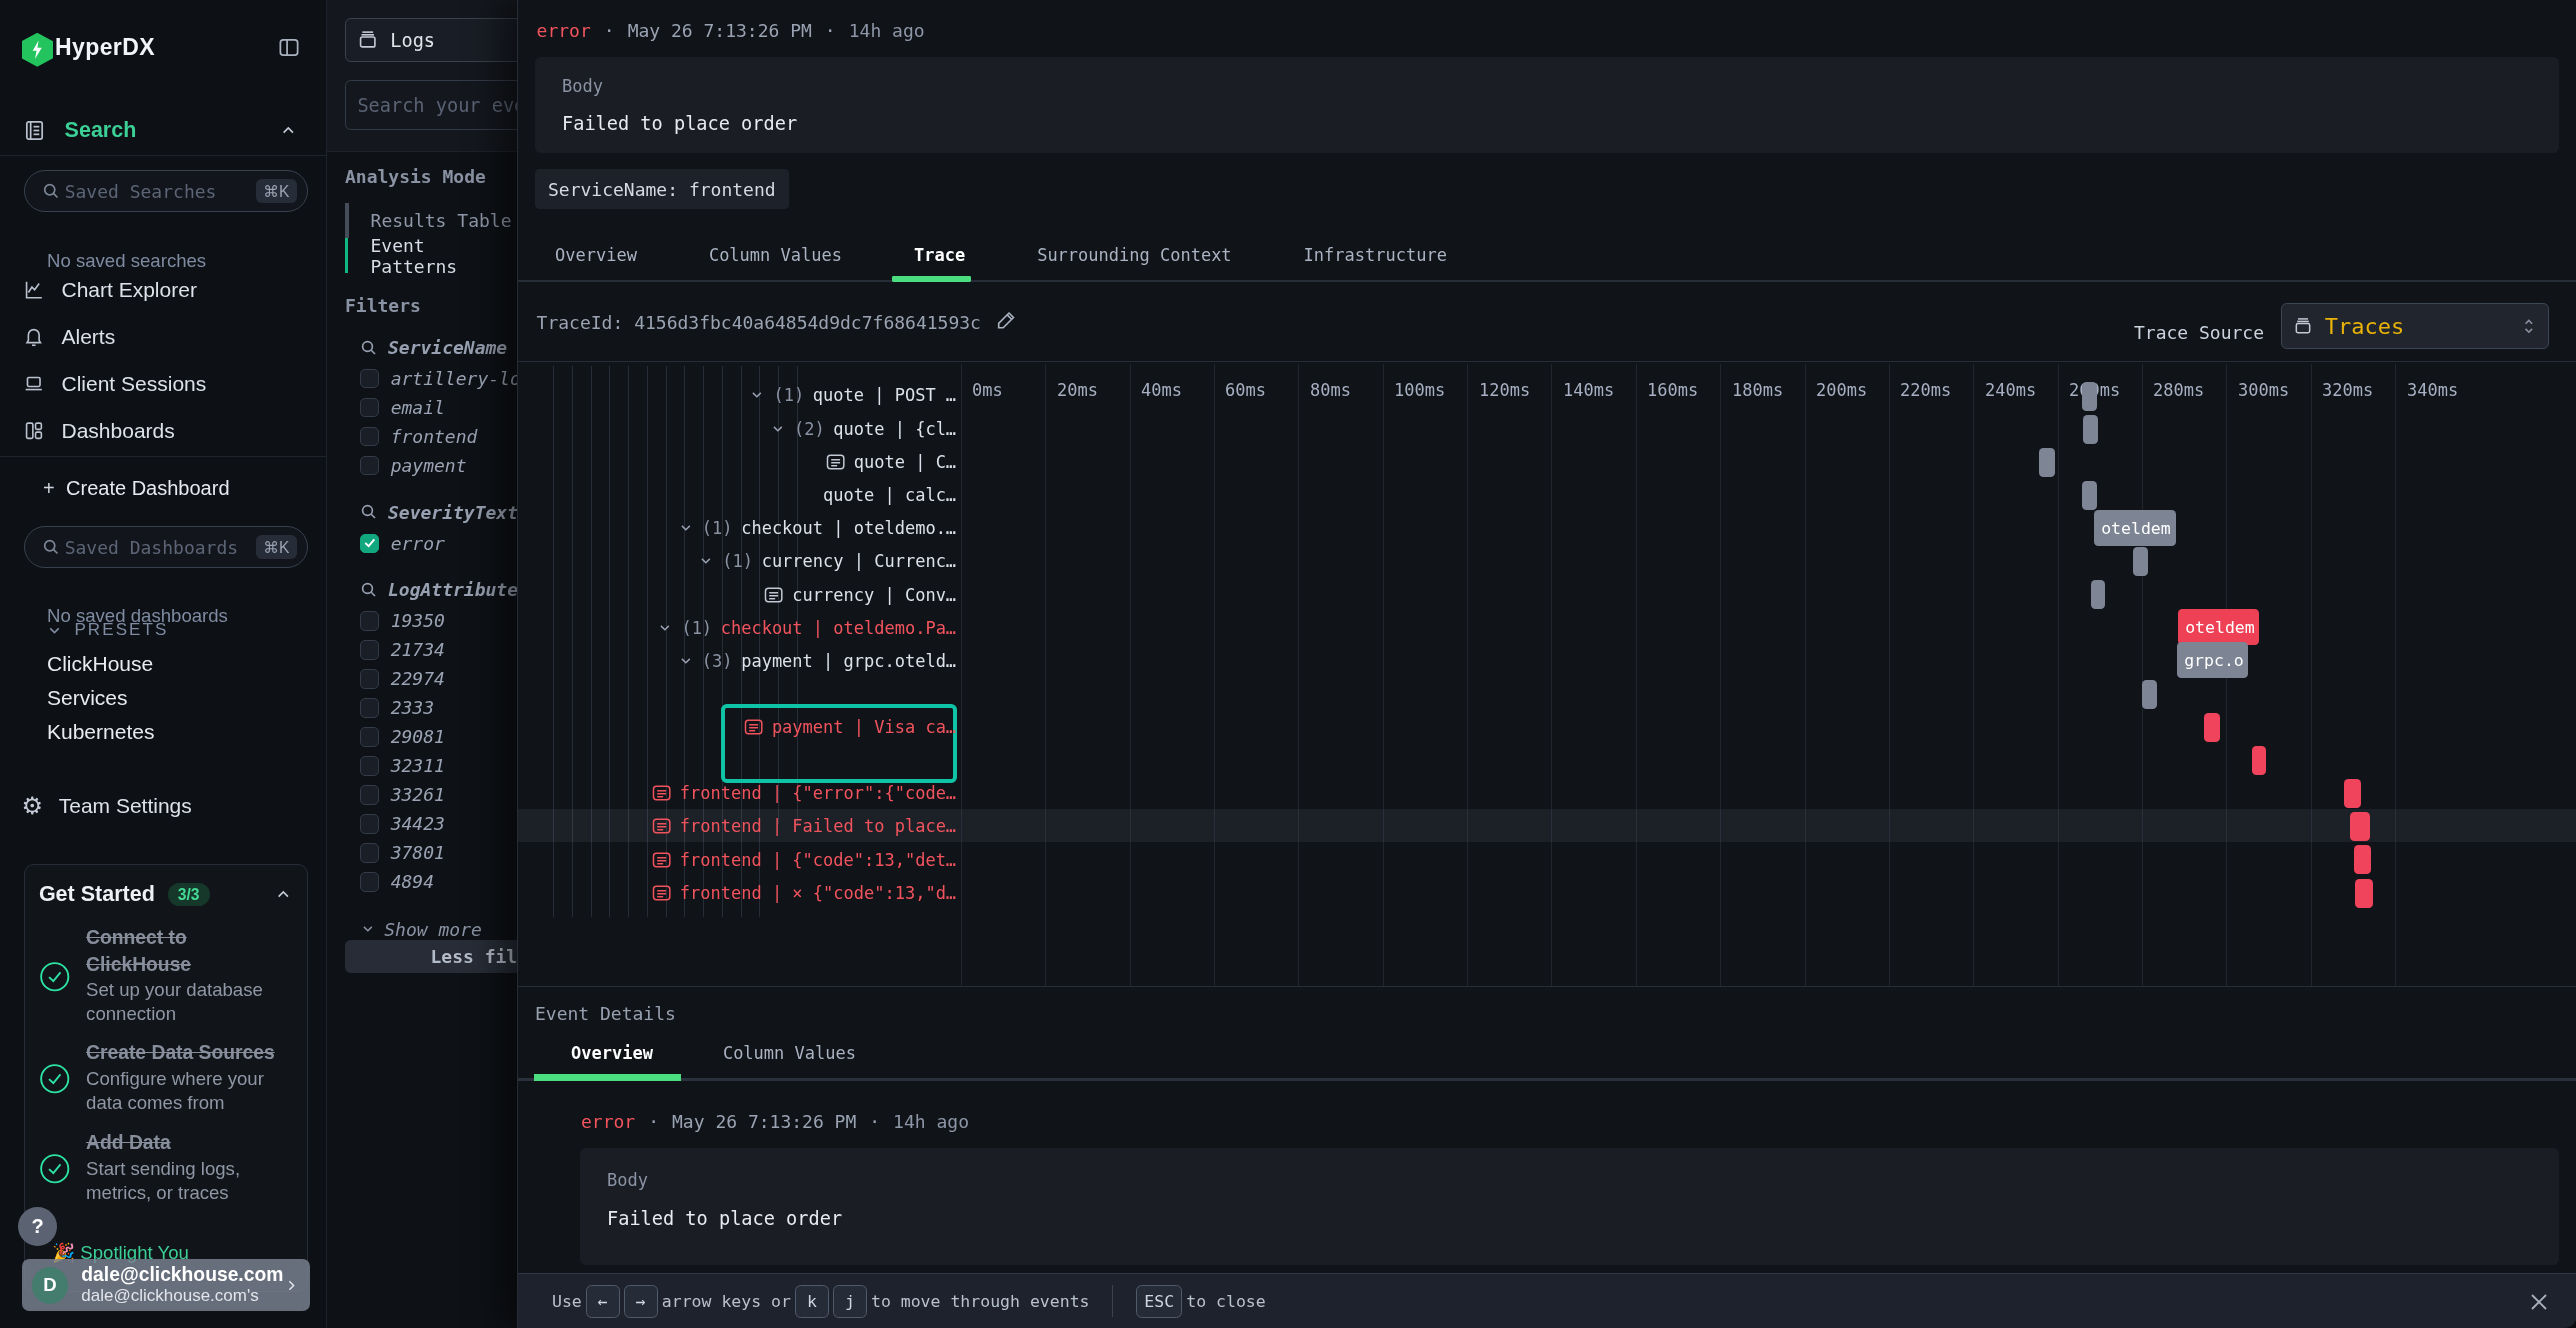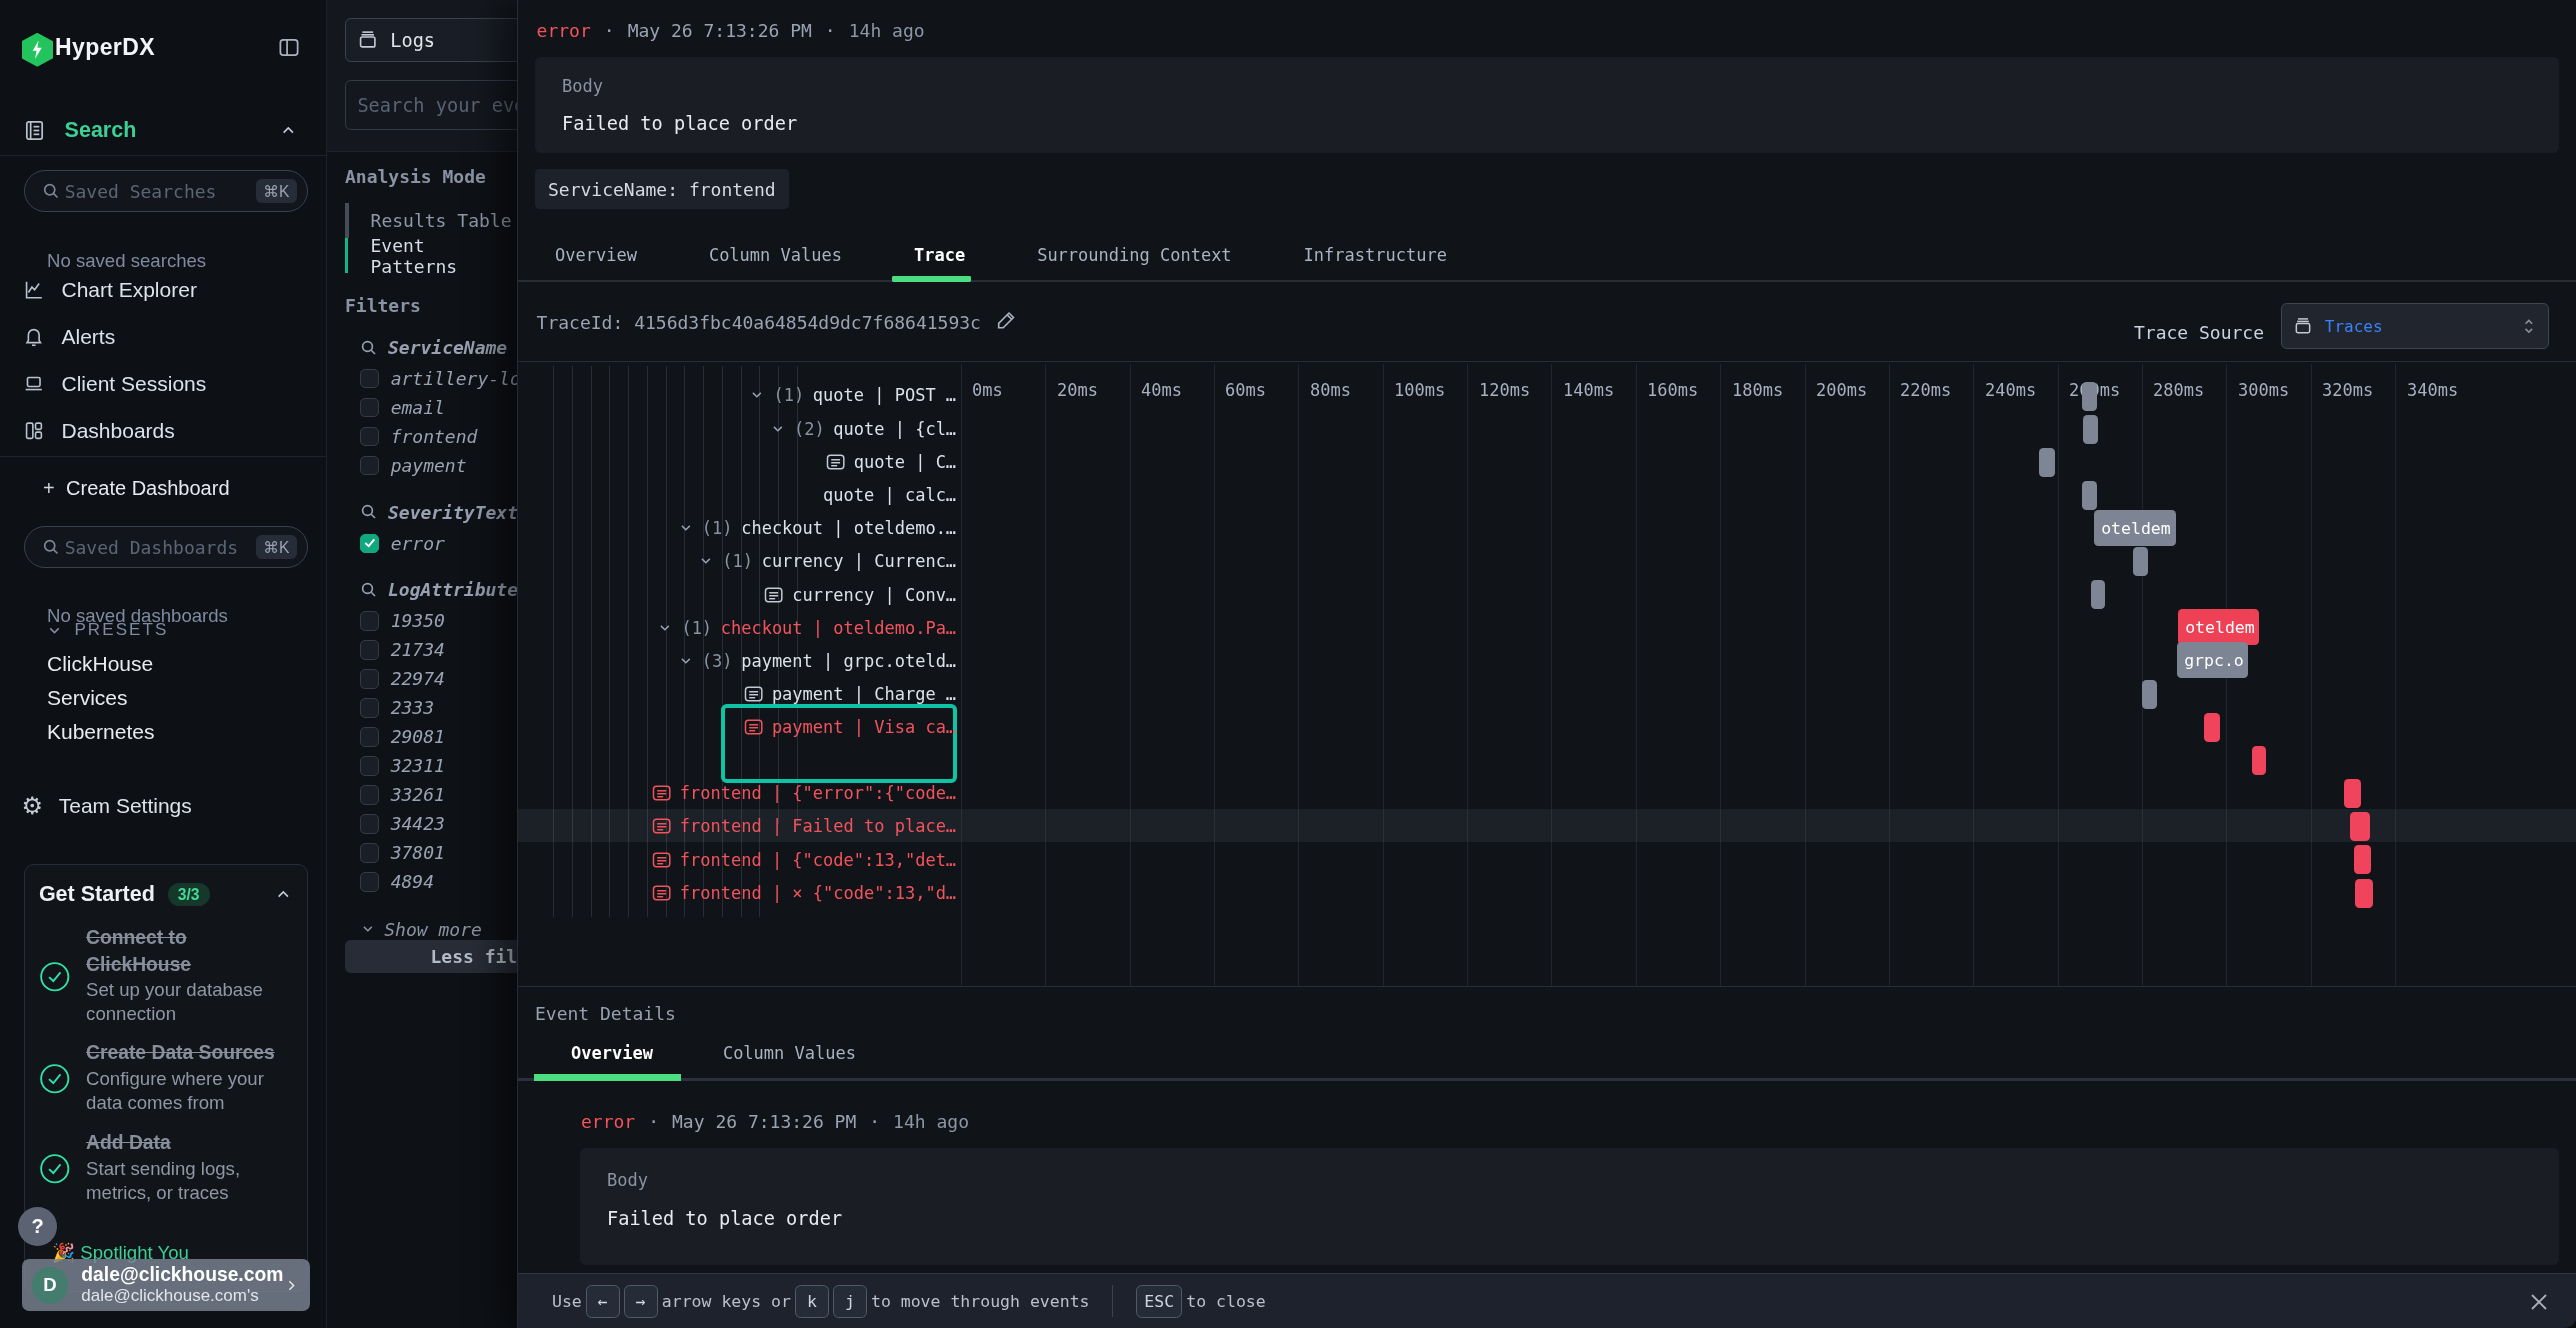--- a/index.html
+++ b/index.html
@@ -115,21 +115,21 @@
   .tab { font-family:"DejaVu Sans Mono", monospace; font-size:17px; color:#aab3c2; cursor:pointer; white-space:nowrap; }
   .tab.active { color:#ffffff; font-weight:bold; }
   .tabline { position:absolute; left:0; top:280px; width:2059px; height:2.1px; background:#272d37; }
   .tab-underline { position:absolute; left:374px; top:276px; width:79px; height:6.4px; background:#4ade80; border-radius:1.4px; }
   .traceid { position:absolute; left:18.6px; top:312px; font-family:"DejaVu Sans Mono", monospace; font-size:18px; color:#9aa3b2; }
   .pencil { position:absolute; left:478px; top:309px; color:#aab2c0; cursor:pointer; }
   .ts-label { position:absolute; left:1531px; top:322px; width:215px; text-align:right;
     font-family:"DejaVu Sans Mono", monospace; font-size:18px; color:#cdd4e0; }
   .ts-select { position:absolute; left:1763px; top:303px; width:268px; height:46px; border:1.4px solid #3d4656; border-radius:5.7px;
     background:#21252e; display:flex; align-items:center; gap:11.4px; padding:0 11.4px; cursor:pointer; }
-  .ts-select .lbl { font-family:"DejaVu Sans Mono", monospace; font-size:16px; color:#3b82f6; }
+  .ts-select .lbl { font-family:"DejaVu Sans Mono", monospace; font-size:22px; color:#eab308; }
   .ts-select .updown { margin-left:auto; color:#8a93a3; }
   .wf-divider { position:absolute; left:0; top:361px; width:2059px; height:1.4px; background:#272d37; }
 
   
   #waterfall { position:absolute; left:0; top:363px; width:2059px; height:623px; overflow:hidden; }
   .gridline { position:absolute; top:1.4px; width:1.4px; height:622px; background:#20252e; }
   .tick { position:absolute; top:17px; font-family:"DejaVu Sans Mono", monospace; font-size:17px; color:#a6b0c2; }
   .guide { position:absolute; width:1.4px; background:#272d37; }
   .row-highlight { position:absolute; left:0; width:2059px; background:rgba(140,152,172,.10); }
   .tree-row { position:absolute; left:17px; width:424px; display:flex; align-items:center; justify-content:flex-end;
@@ -691,31 +691,20 @@
       <div class="tree-row" style="top: 281px; height: 33px;">
         <span class="chev">
           <svg width="15.7" height="15.7" viewBox="0 0 24 24" fill="none" stroke="currentColor" stroke-width="2.2">
             <polyline points="6,9 12,15 18,9"></polyline>
           </svg>
         </span>
         <span class="cnt">(3)</span>
         <span class="lbl">payment | grpc.oteld…</span>
       </div>
       <div class="bar lbl-n labeled" style="left: 1659px; width: 71px; top: 279px; height: 36px;">grpc.o</div>
-      <div class="tree-row" style="top: 314px; height: 33px;">
-        <span class="rowico">
-          <svg width="19.3" height="18" viewBox="0 0 26 24" fill="none" stroke="currentColor" stroke-width="2">
-            <rect x="2" y="3" width="22" height="18" rx="4"></rect>
-            <line x1="7" y1="9" x2="19" y2="9"></line>
-            <line x1="7" y1="13" x2="19" y2="13"></line>
-            <line x1="7" y1="17" x2="15" y2="17"></line>
-          </svg>
-        </span>
-        <span class="lbl">payment | Charge …</span>
-      </div>
       <div class="bar plain-n" style="left: 1624px; width: 15px; top: 317px; height: 29px;"></div>
       <div class="tree-row err" style="top: 347px; height: 33px;">
         <span class="rowico">
           <svg width="19.3" height="18" viewBox="0 0 26 24" fill="none" stroke="currentColor" stroke-width="2">
             <rect x="2" y="3" width="22" height="18" rx="4"></rect>
             <line x1="7" y1="9" x2="19" y2="9"></line>
             <line x1="7" y1="13" x2="19" y2="13"></line>
             <line x1="7" y1="17" x2="15" y2="17"></line>
           </svg>
         </span>

